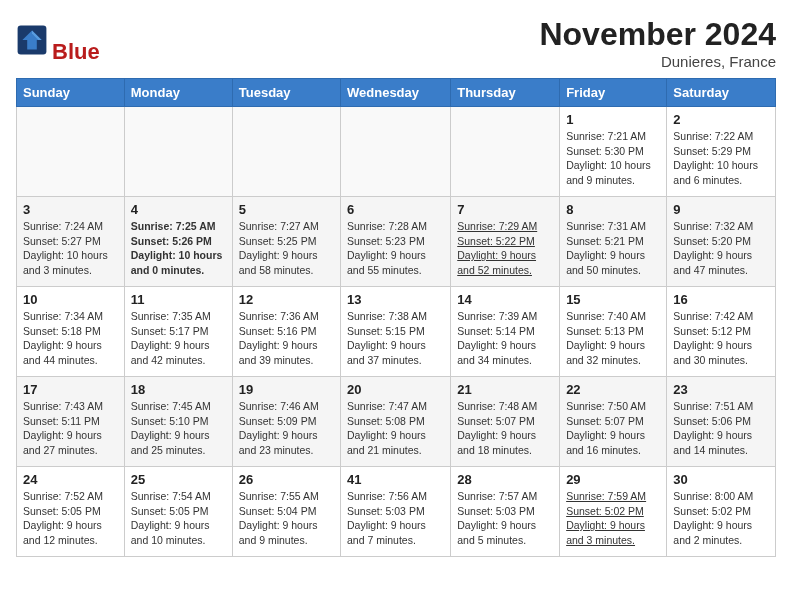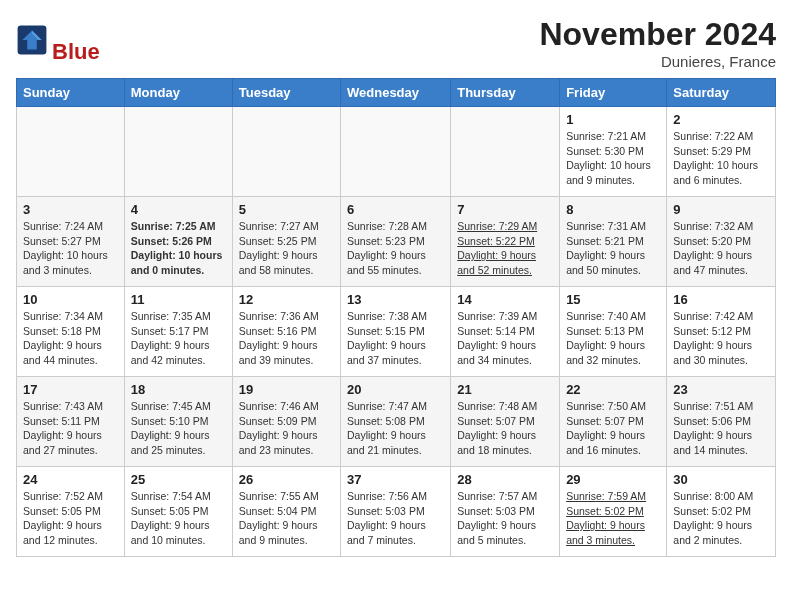--- a/index.html
+++ b/index.html
@@ -290,21 +290,21 @@
 Sunset: 5:05 PM
 Daylight: 9 hours and 10 minutes.</div>
         </td>
         <td>
           <span class="day-num">26</span>
           <div class="day-info" style="white-space: pre-line;">Sunrise: 7:55 AM
 Sunset: 5:04 PM
 Daylight: 9 hours and 9 minutes.</div>
         </td>
         <td>
-          <span class="day-num">37</span>
+          <span class="day-num">41</span>
           <div class="day-info" style="white-space: pre-line;">Sunrise: 7:56 AM
 Sunset: 5:03 PM
 Daylight: 9 hours and 7 minutes.</div>
         </td>
         <td>
           <span class="day-num">28</span>
           <div class="day-info" style="white-space: pre-line;">Sunrise: 7:57 AM
 Sunset: 5:03 PM
 Daylight: 9 hours and 5 minutes.</div>
         </td>

